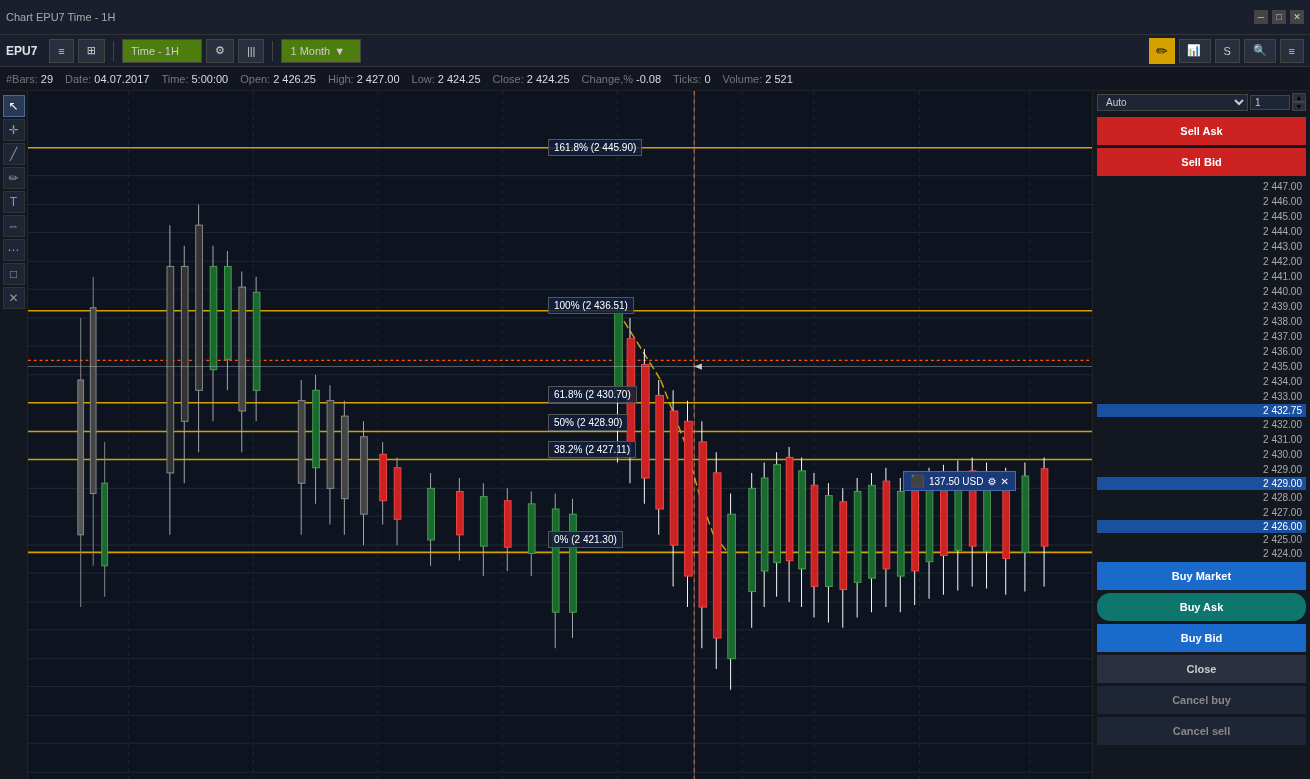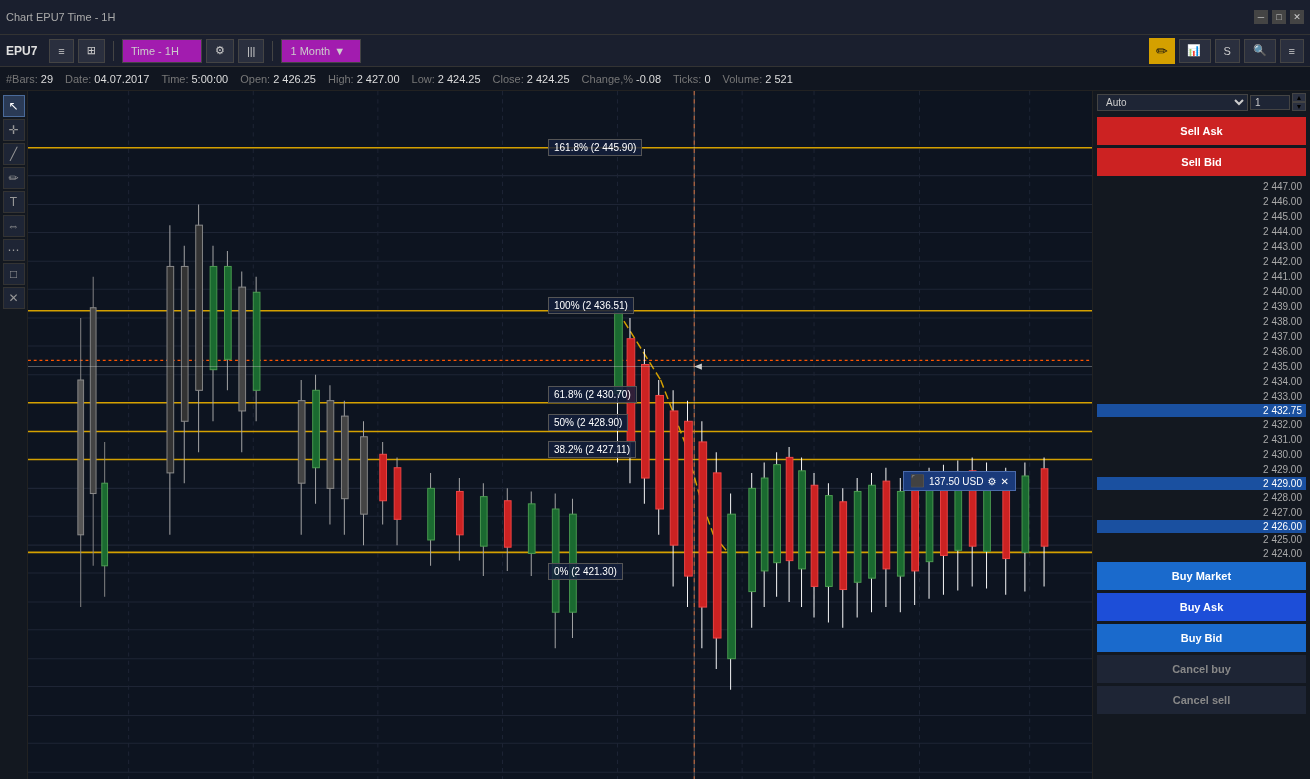--- a/index.html
+++ b/index.html
@@ -40,21 +40,21 @@
       color: #ccc;
       font-size: 11px;
       cursor: pointer;
       display: flex;
       align-items: center;
       gap: 4px;
     }
     .toolbar-dropdown {
       height: 24px;
       padding: 0 8px;
-      background: #a21caf;
+      background: #4d7c0f;
       border: 1px solid #444;
       color: #ccc;
       font-size: 11px;
       cursor: pointer;
       display: flex;
       align-items: center;
       gap: 4px;
       min-width: 80px;
     }
     .yellow-btn { background: #d4a000; border: none; width: 26px; height: 26px; cursor: pointer; }
@@ -136,21 +136,21 @@
       border: none;
       cursor: pointer;
       font-size: 11px;
       font-weight: bold;
       color: #fff;
     }
     .btn-sell-ask { background: #cc2222; }
     .btn-sell-bid { background: #cc2222; }
     .btn-sell-market { background: #cc2222; }
     .btn-buy-market { background: #1a6acc; }
-    .btn-buy-ask { background: #1d4ed8; }
+    .btn-buy-ask { background: #0f766e; border-radius: 13px; }
     .btn-buy-bid { background: #1a6acc; }
     .btn-neutral { background: #2a3040; color: #ccc; }
     .btn-cancel { background: #1e2535; color: #888; }
 
     
     .auto-row {
       display: flex;
       align-items: center;
       padding: 2px 4px;
       gap: 2px;
@@ -546,21 +546,21 @@
       <line x1="0" y1="267" x2="1110" y2="267" stroke="rgba(200,200,200,0.4)" stroke-width="1"></line>
 
       <polygon points="695,267 703,264 703,270" fill="#ccc"></polygon>
     </svg>
 
     <div class="fib-label" style="position:absolute; top:48px; left:520px;">161.8% (2 445.90)</div>
     <div class="fib-label" style="position:absolute; top:206px; left:520px;">100% (2 436.51)</div>
     <div class="fib-label" style="position:absolute; top:295px; left:520px;">61.8% (2 430.70)</div>
     <div class="fib-label" style="position:absolute; top:323px; left:520px;">50% (2 428.90)</div>
     <div class="fib-label" style="position:absolute; top:350px; left:520px;">38.2% (2 427.11)</div>
-    <div class="fib-label" style="position:absolute; top:440px; left:520px;margin-top:32px;">0% (2 421.30)</div>
+    <div class="fib-label" style="position:absolute; top:440px; left:520px;">0% (2 421.30)</div>
 
     <div class="pos-badge" style="position:absolute; top:380px; left:875px;">
       <span style="font-size:12px;">⬛</span>
       <span>137.50 USD</span>
       <span style="cursor:pointer;">⚙</span>
       <span style="cursor:pointer;">✕</span>
     </div>
 
   </div>
 
@@ -610,19 +610,20 @@
 
         <div style="font-size:10px; color:#fff; background:#1a50a0; padding: 1px 4px; text-align:right; margin: 0;">2 426.00</div>
         <div style="font-size:10px; color:#aaa; padding: 1px 4px; text-align:right;">2 425.00</div>
         <div style="font-size:10px; color:#aaa; padding: 2px 4px; text-align:right;">2 424.00</div>
 
       </div>
 
       <button class="trade-btn btn-buy-market">Buy Market</button>
       <button class="trade-btn btn-buy-ask">Buy Ask</button>
       <button class="trade-btn btn-buy-bid">Buy Bid</button>
+      <button class="trade-btn btn-neutral">Close</button>
       <button class="trade-btn btn-cancel">Cancel buy</button>
       <button class="trade-btn btn-cancel">Cancel sell</button>
 
     </div>
   </div>
 
 </div>
 
 </body></html>

